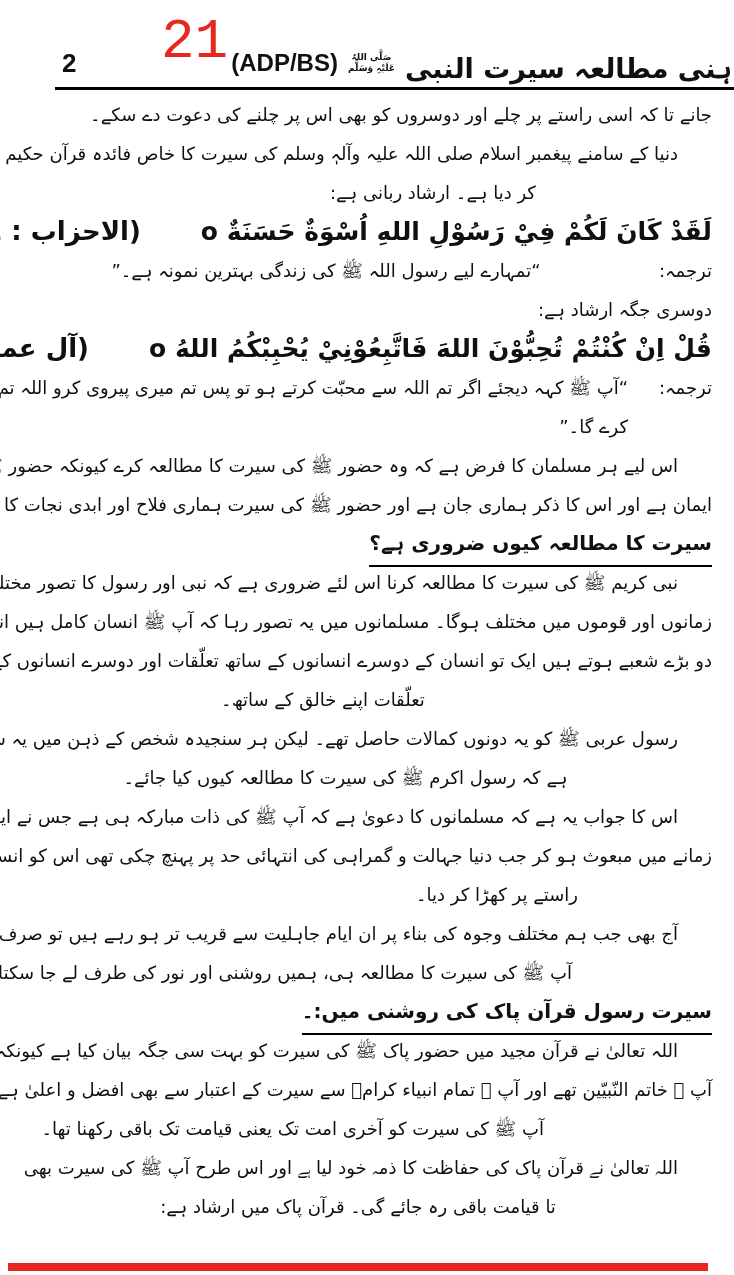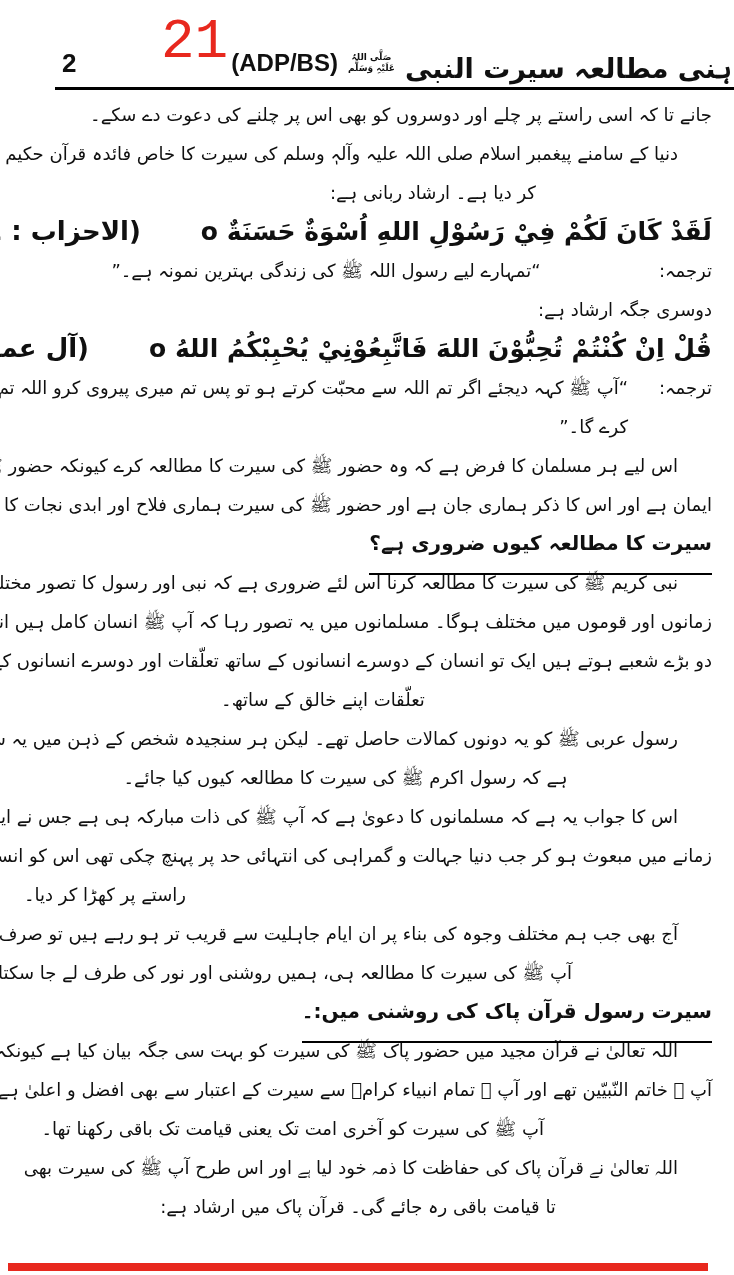--- a/index.html
+++ b/index.html
@@ -37,37 +37,37 @@
   .content {
     position:absolute; top:95px; left:24px; right:22px; bottom:0;
     direction:rtl; font-size:18px;
   }
   .row { line-height:39px; height:39px; white-space:nowrap; overflow:visible; text-align:right; }
   .ind { text-indent:34px; }
   .cr130 { text-align:center; padding-left:130px; }     
   .cl20  { text-align:center; padding-left:0; padding-right:20px; }
   .cl45  { text-align:center; padding-right:45px; }
   .cl90  { text-align:center; padding-right:90px; }
-  .cl134 { text-align:left; padding-right:134px; }
+  .cl134 { text-align:right; padding-right:134px; }
   .cl140 { text-align:center; padding-right:140px; }
   .cl168 { text-align:right; padding-right:168px; }
   .end-right { text-align:right; padding-right:84px; }
 
   .verse-row { display:flex; direction:rtl; align-items:center; }
   .verse-text { flex:1; text-align:center; padding-left:60px; font-weight:bold; font-size:25px; white-space:nowrap; }
   .verse-ref { width:200px; text-align:center; font-size:26px; font-weight:bold; white-space:nowrap; }
 
   .t-row { display:flex; direction:rtl; gap:18px; }
   .t-label { flex:0 0 66px; }
   .t-text { flex:1; white-space:nowrap; }
   .t-center { text-align:center; }
   .t-start { text-align:right; }
 
   .head-row { font-weight:bold; font-size:20px; }
-  .head-u { display:inline-block; border-bottom:2.5px solid #000; padding-bottom:10px; }
+  .head-u { display:inline-block; border-bottom:2.5px solid #000; padding-bottom:2px; }
 
   
   .footer-bar {
     position:absolute; bottom:4px; left:8px; right:26px; height:8px;
     background:var(--accent-red, #e8281e);
   }
 </style>
 </head>
 <body>
 

